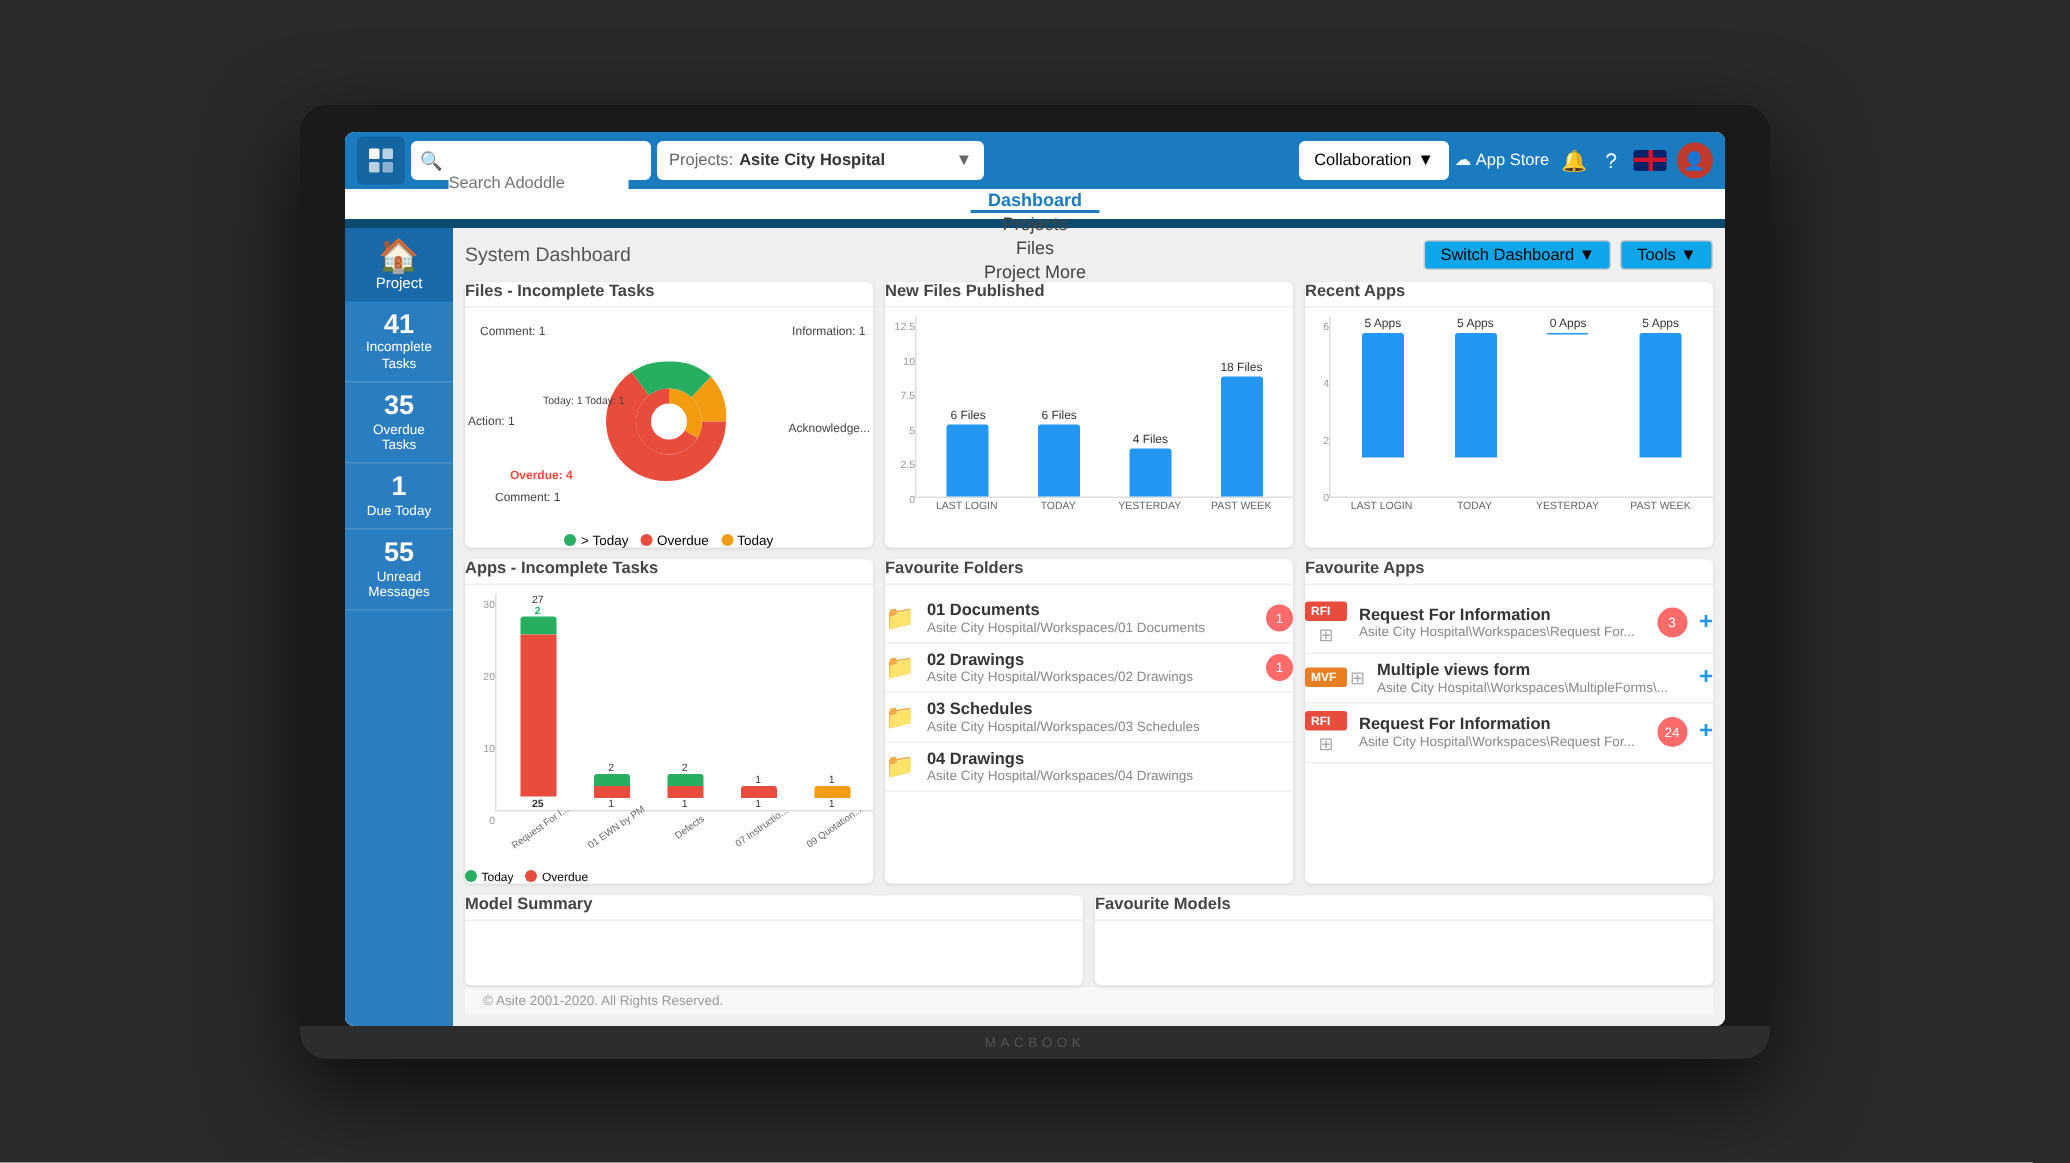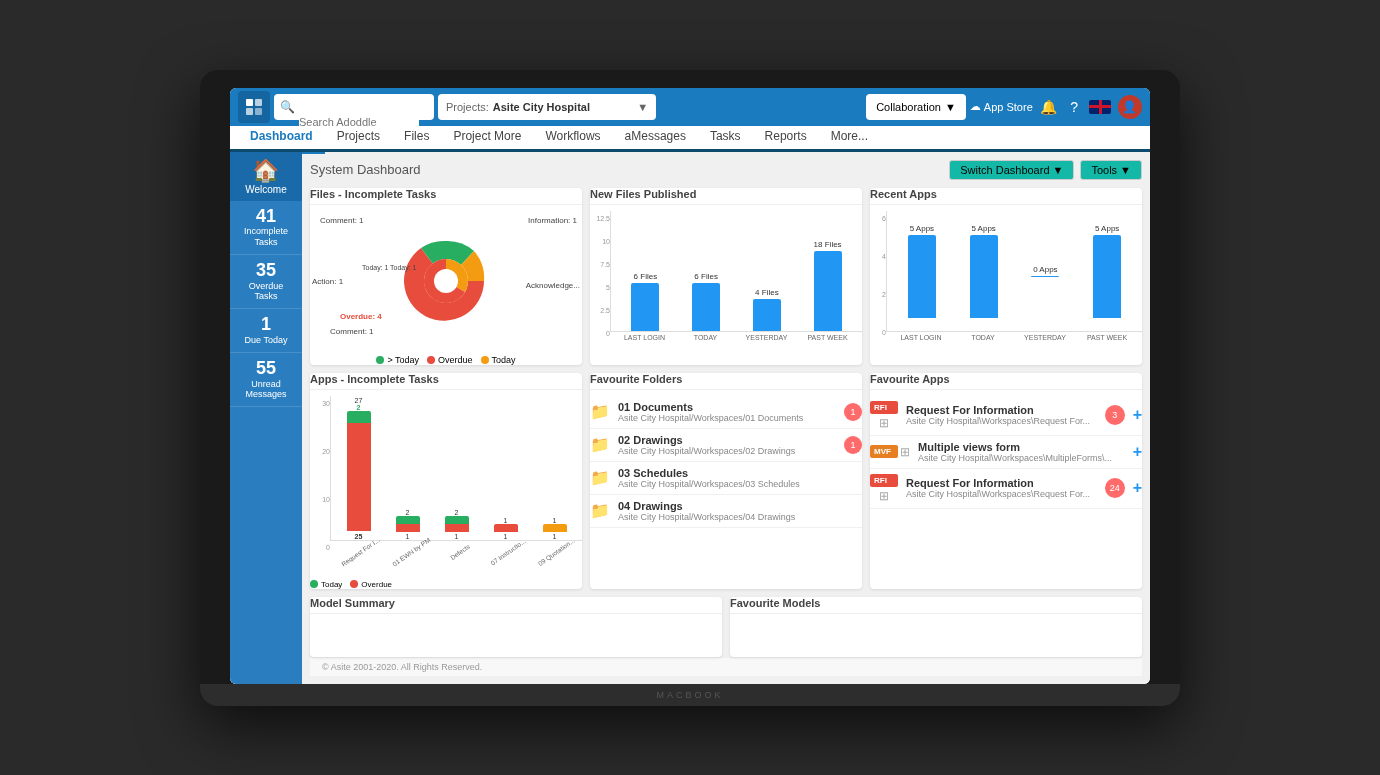--- a/index.html
+++ b/index.html
@@ -124,25 +124,26 @@
       font-size: 11px;
       display: flex;
       align-items: center;
       gap: 3px;
       cursor: pointer;
     }
 
     
     .menu-bar {
       background: white;
-      border-bottom: 3px solid #0c4a6e;
+      border-bottom: 6px solid #0c4a6e;
       display: flex;
       align-items: center;
       padding: 0 8px;
       height: 26px;
+      flex-direction: column;
     }
     .menu-item {
       padding: 0 12px;
       font-size: 12px;
       color: #444;
       cursor: pointer;
       height: 34px;
       display: flex;
       align-items: center;
       border-bottom: 2px solid transparent;
@@ -222,21 +223,21 @@
     }
     .system-dashboard-title {
       font-size: 13px;
       color: #555;
     }
     .header-buttons {
       display: flex;
       gap: 6px;
     }
     .header-btn {
-      background: #14b8a6;
+      background: #0ea5e9;
       border: 1px solid #ccc;
       border-radius: 3px;
       padding: 3px 10px;
       font-size: 11px;
       cursor: pointer;
       display: flex;
       align-items: center;
       gap: 3px;
     }
 
@@ -447,21 +448,21 @@
       <div class="menu-item menu-item-more">
         <span>More...</span>
       </div>
     </div>
 
     <div class="content-area">
 
       <div class="sidebar">
         <div class="sidebar-welcome">
           <div style="font-size:22px;">🏠</div>
-          <div style="font-size:10px;">Welcome</div>
+          <div style="font-size:10px;">Project</div>
         </div>
         <div class="sidebar-item">
           <div class="sidebar-number">41</div>
           <div class="sidebar-label">Incomplete<br>Tasks</div>
         </div>
         <div class="sidebar-item">
           <div class="sidebar-number">35</div>
           <div class="sidebar-label">Overdue<br>Tasks</div>
         </div>
         <div class="sidebar-item">
@@ -580,21 +581,21 @@
           <div class="dashboard-card">
             <div class="card-title">Recent Apps</div>
             <div style="display:flex;height:130px;align-items:stretch;">
               <div style="width:16px;display:flex;flex-direction:column;justify-content:space-between;padding:4px 0;font-size:7px;color:#999;text-align:right;">
                 <span>6</span>
                 <span>4</span>
                 <span>2</span>
                 <span>0</span>
               </div>
               <div style="flex:1;display:flex;flex-direction:column;">
-                <div style="flex:1;display:flex;align-items:center;gap:8px;border-left:1px solid #ddd;border-bottom:1px solid #ddd;padding:0 8px;">
+                <div style="flex:1;display:flex;align-items:flex-start;gap:8px;border-left:1px solid #ddd;border-bottom:1px solid #ddd;padding:0 8px;">
                   <div class="bar-group">
                     <span class="bar-label-top">5 Apps</span>
                     <div class="bar" style="height:83px;"></div>
                   </div>
                   <div class="bar-group">
                     <span class="bar-label-top">5 Apps</span>
                     <div class="bar" style="height:83px;"></div>
                   </div>
                   <div class="bar-group">
                     <span class="bar-label-top">0 Apps</span>

